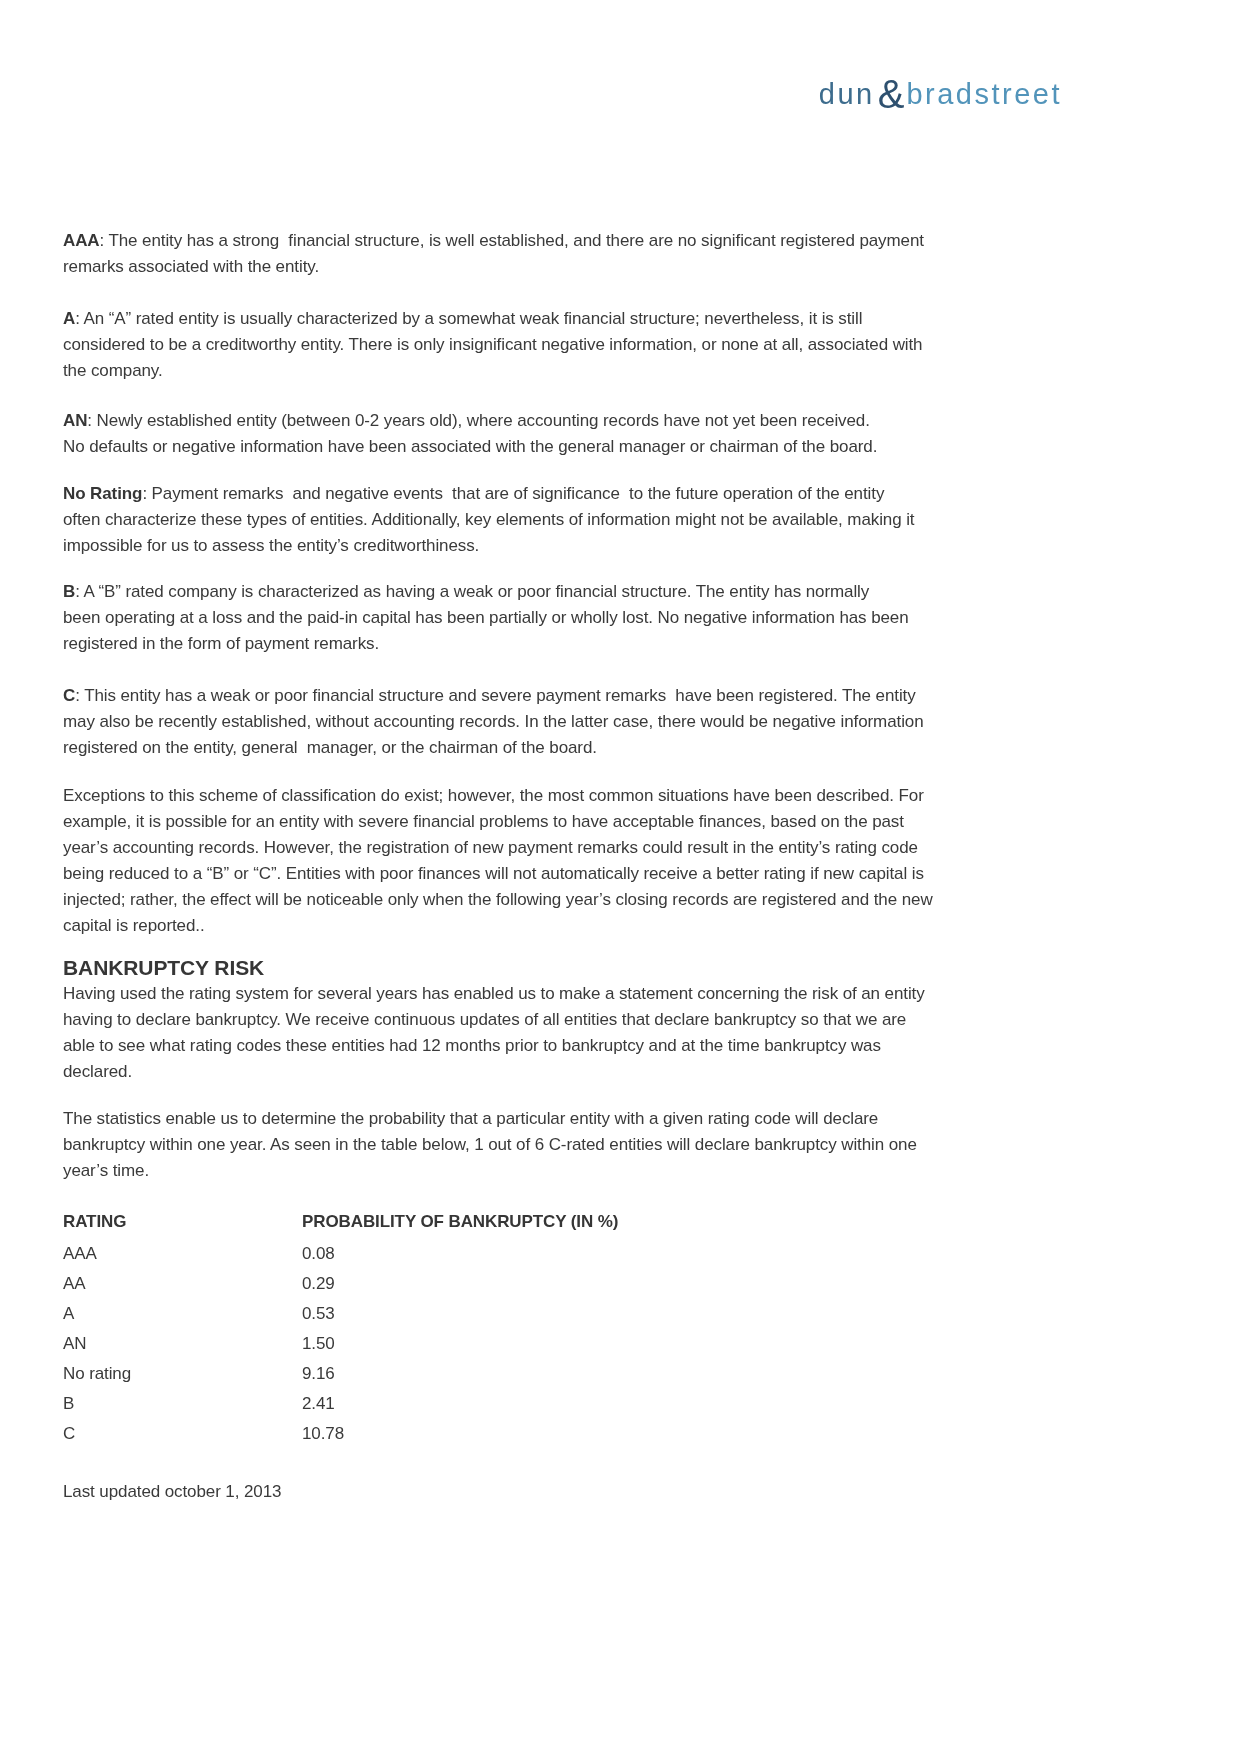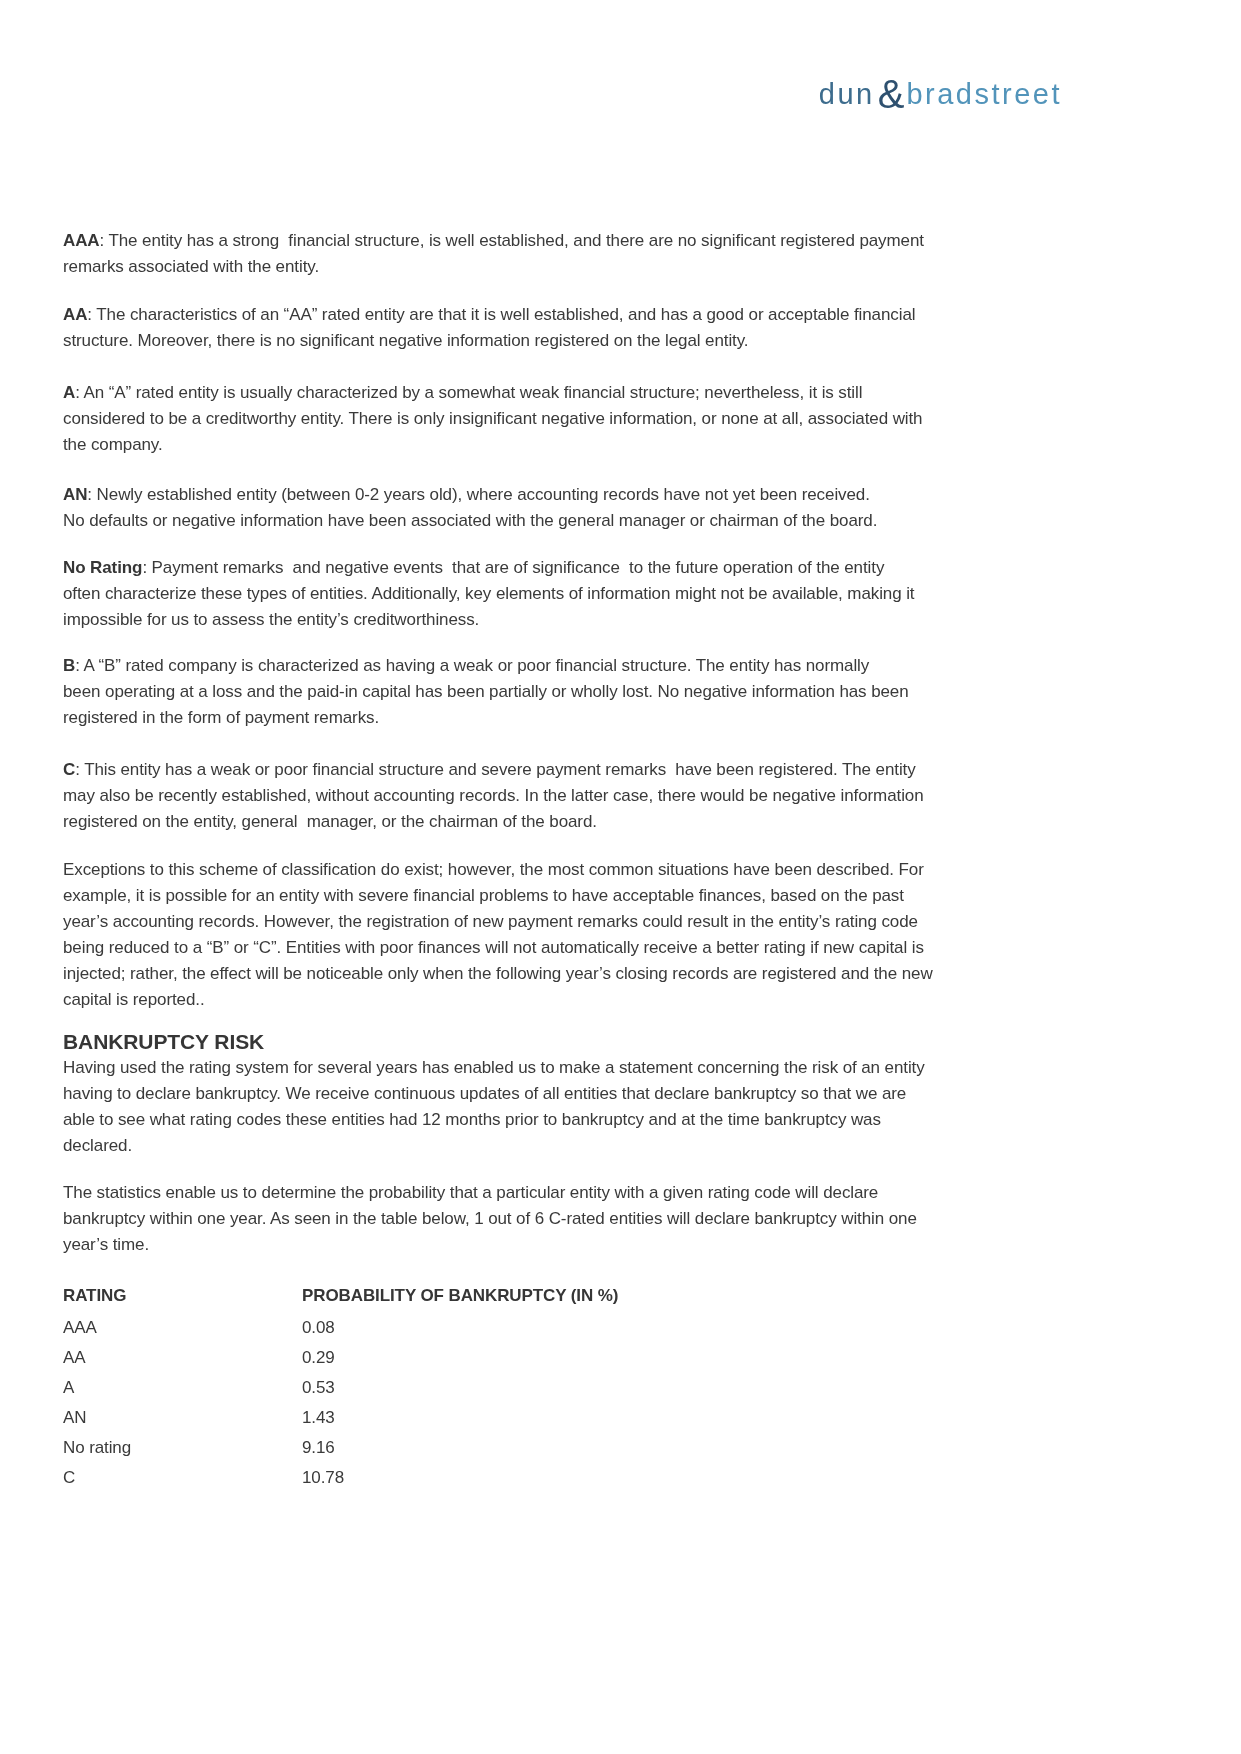--- a/index.html
+++ b/index.html
@@ -88,22 +88,20 @@
 
   <div class="logo">
     <span class="logo-dun">dun</span><span class="logo-amp">&amp;</span><span class="logo-brad">bradstreet</span>
   </div>
 
   <div class="content">
 
     <p class="para" style="margin-top:228px"><b class="term">AAA</b><span class="ptext">: The entity has a strong  financial structure, is well established, and there are no significant registered payment
 remarks associated with the entity.</span></p>
 
-    <p class="para" style="margin-top:22px"><b class="term">AA</b><span class="ptext">: The characteristics of an “AA” rated entity are that it is well established, and has a good or acceptable financial
-structure. Moreover, there is no significant negative information registered on the legal entity.</span></p>
 
     <p class="para" style="margin-top:26px"><b class="term">A</b><span class="ptext">: An “A” rated entity is usually characterized by a somewhat weak financial structure; nevertheless, it is still
 considered to be a creditworthy entity. There is only insignificant negative information, or none at all, associated with
 the company.</span></p>
 
     <p class="para" style="margin-top:24px"><b class="term">AN</b><span class="ptext">: Newly established entity (between 0-2 years old), where accounting records have not yet been received.
 No defaults or negative information have been associated with the general manager or chairman of the board.</span></p>
 
     <p class="para" style="margin-top:21px"><b class="term">No Rating</b><span class="ptext">: Payment remarks  and negative events  that are of significance  to the future operation of the entity
 often characterize these types of entities. Additionally, key elements of information might not be available, making it
@@ -143,24 +141,27 @@
       <div class="trow">
         <span class="col-rating">AAA</span><span class="col-value">0.08</span>
       </div>
       <div class="trow">
         <span class="col-rating">AA</span><span class="col-value">0.29</span>
       </div>
       <div class="trow">
         <span class="col-rating">A</span><span class="col-value">0.53</span>
       </div>
       <div class="trow">
-        <span class="col-rating">AN</span><span class="col-value">1.43</span>
+        <span class="col-rating">AN</span><span class="col-value">1.50</span>
       </div>
       <div class="trow">
         <span class="col-rating">No rating</span><span class="col-value">9.16</span>
+      </div>
+      <div class="trow">
+        <span class="col-rating">B</span><span class="col-value">2.41</span>
       </div>
       <div class="trow">
         <span class="col-rating">C</span><span class="col-value">10.78</span>
       </div>
     </div>
 
     <p class="para last-updated" style="margin-top:30px">Last updated october 1, 2013</p>
 
   </div>
 

